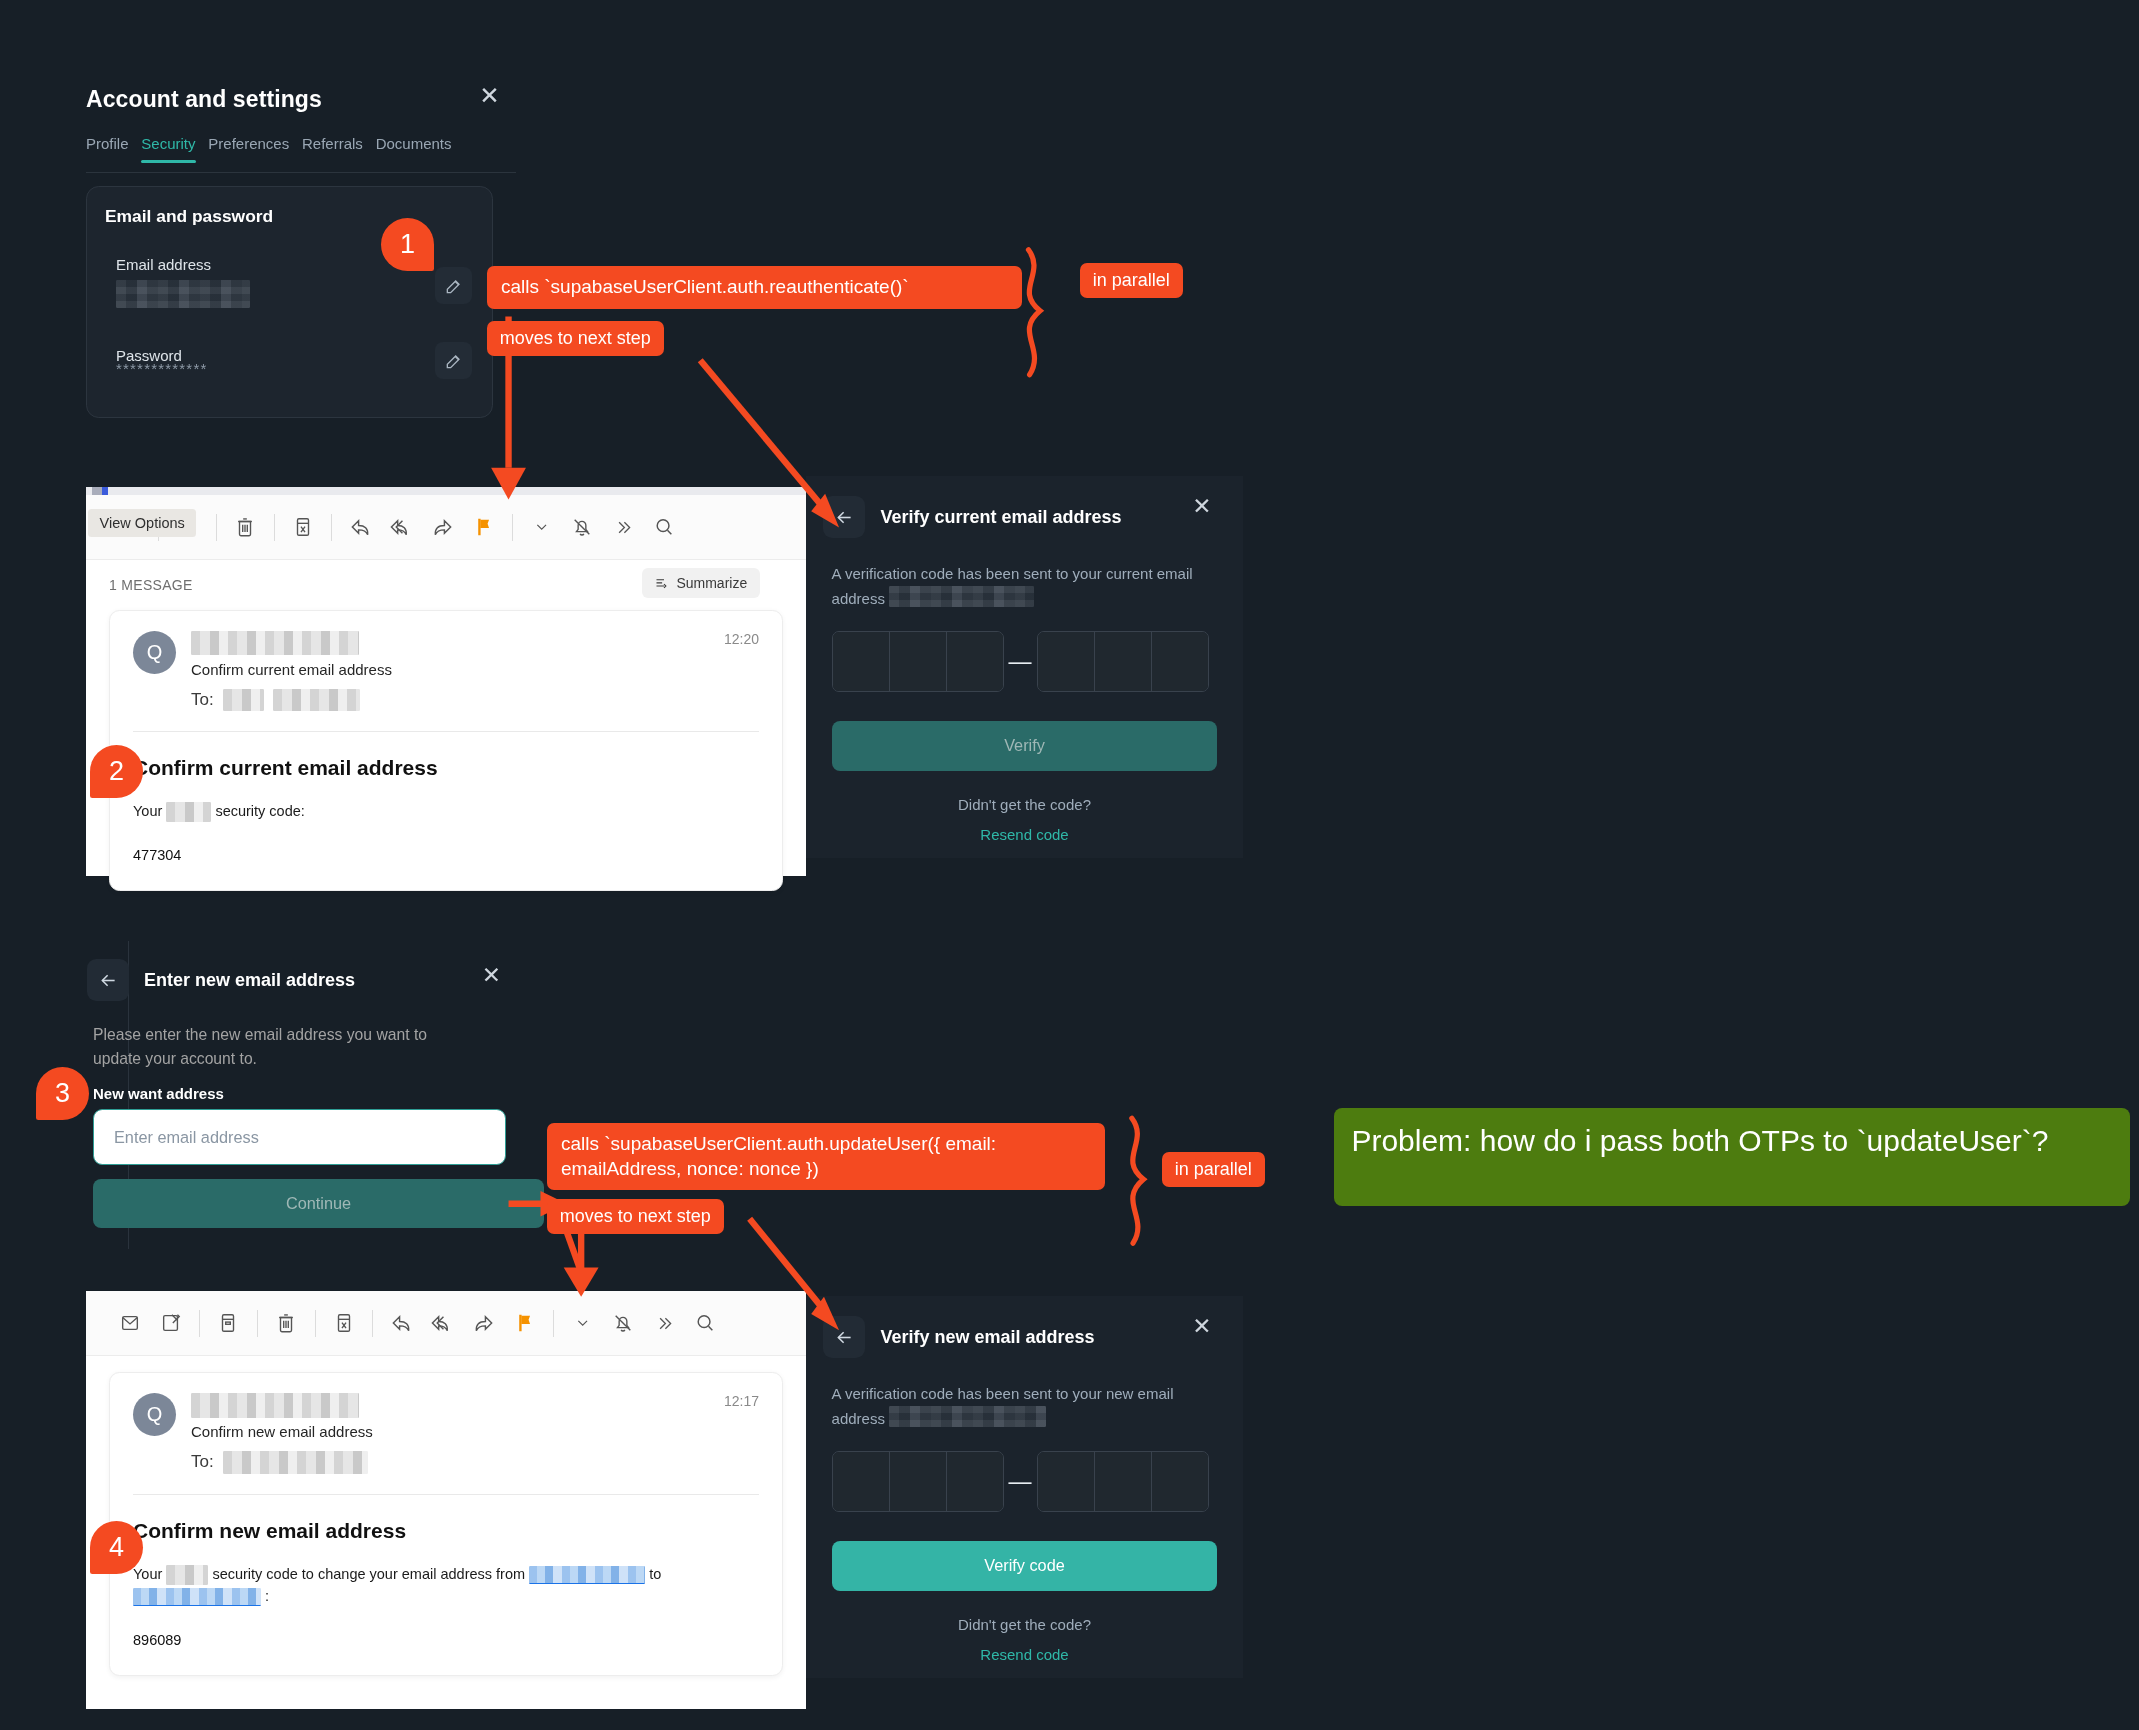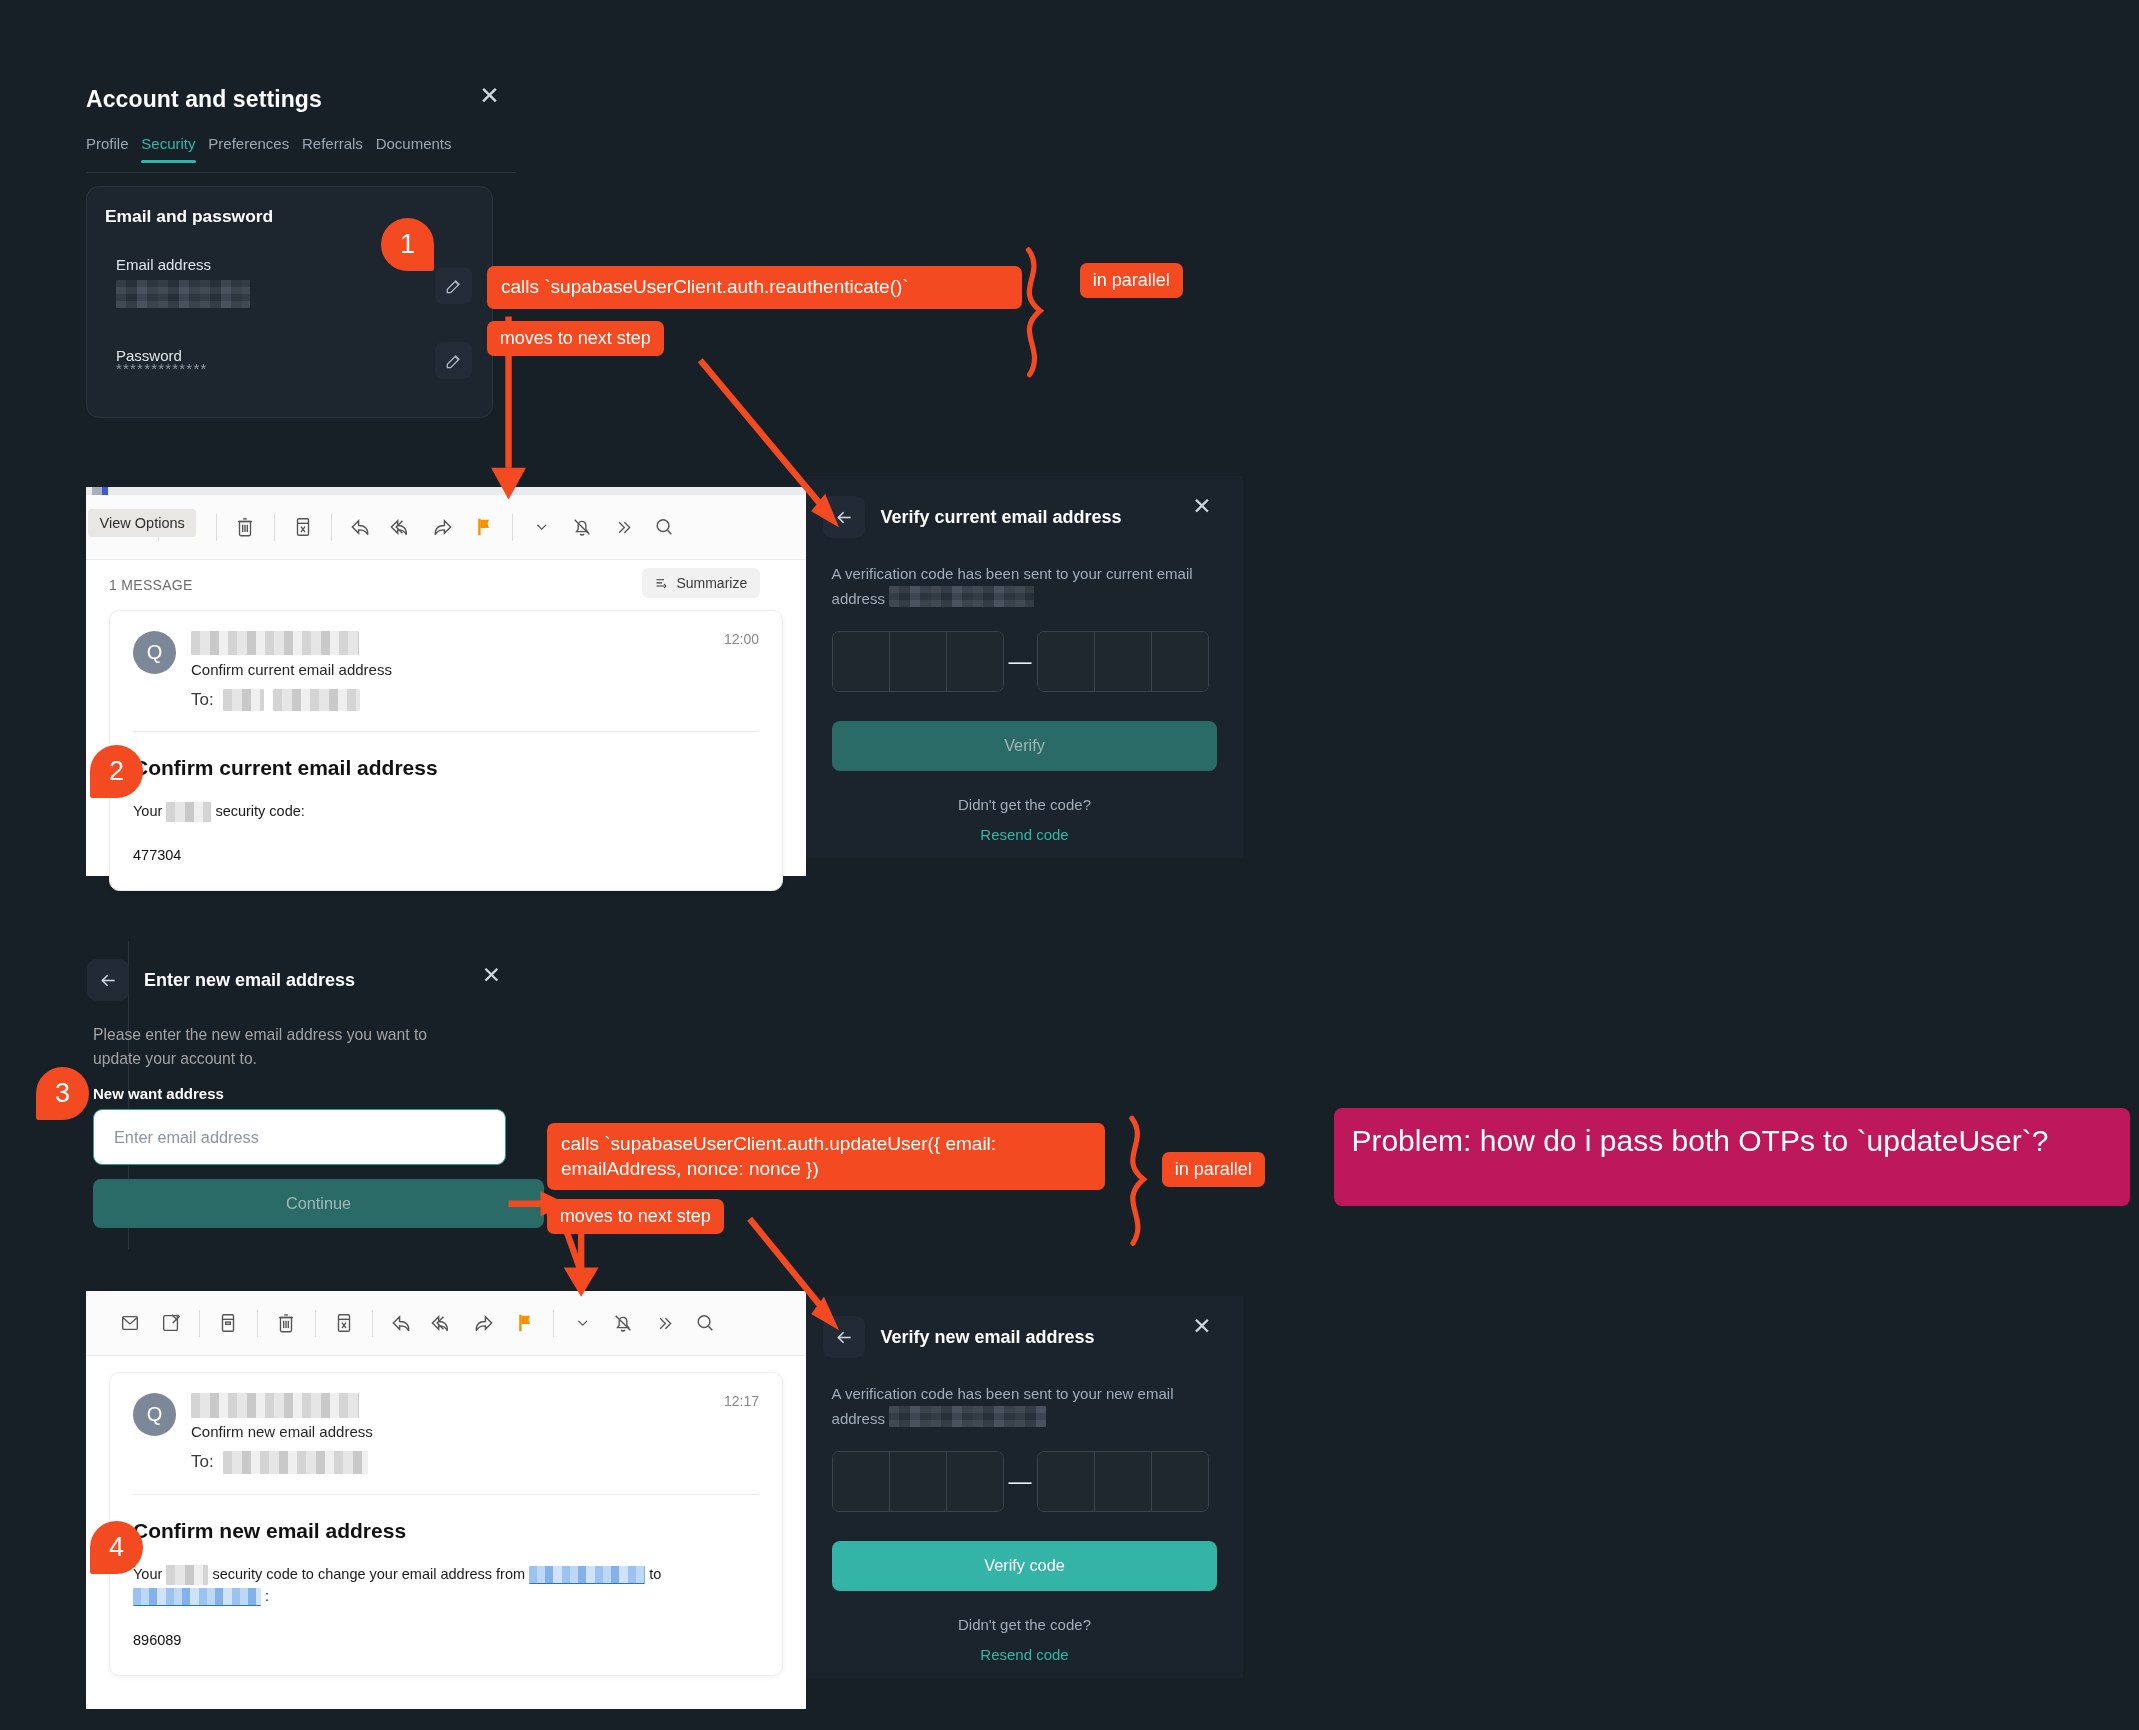--- a/index.html
+++ b/index.html
@@ -106,21 +106,21 @@
   #nep-field-label{left:93px;top:1085px;font-size:15px;font-weight:bold;color:#ffffff;}
   #new-email-input{left:93px;top:1109px;width:413px;height:56px;background:#ffffff;border:1.7px solid #2e9e95;border-radius:9.3px;box-sizing:border-box;display:flex;align-items:center;padding-left:20px;font-size:16.3px;color:#8a96a3;cursor:text;}
   #continue-btn{left:93px;top:1179px;width:451px;height:49px;background:#2a6b68;color:#9fb8b6;border-radius:8.1px;display:flex;align-items:center;justify-content:center;font-size:16.3px;cursor:pointer;}
 
   
   .ann-box{background:#f44a21;color:#fff;border-radius:7px;padding:9.3px 14px;font-size:19px;line-height:1.28;box-sizing:border-box;}
   .ann-small{background:#f44a21;color:#fff;border-radius:7px;padding:7px 12.8px;font-size:18px;}
   .badge{width:53px;height:53px;background:#f44a21;color:#fff;font-size:27px;display:flex;align-items:center;justify-content:center;}
   .badge.down-right{border-radius:50% 50% 2.3px 50%;}
   .badge.b-right{border-radius:50% 50% 50% 2.3px;}
-  #problem-banner{left:1334px;top:1108px;width:796px;height:98px;background:#be185d;border-radius:8.1px;color:#fff;font-size:30px;line-height:1.22;padding:15px 17.4px;box-sizing:border-box;font-weight:normal;}
+  #problem-banner{left:1334px;top:1108px;width:796px;height:98px;background:#4d7c0f;border-radius:8.1px;color:#fff;font-size:30px;line-height:1.22;padding:15px 17.4px;box-sizing:border-box;font-weight:normal;}
 
   svg.overlay{position:absolute;left:0;top:0;width:2140px;height:1730px;pointer-events:none;}
 </style>
 </head>
 <body>
 
 <div class="abs" id="settings-modal">
   <div class="abs" id="settings-title">Account and settings</div>
   <div class="abs" id="settings-close">✕</div>
 
@@ -245,21 +245,21 @@
     <div class="mail-count">1 MESSAGE</div>
     <div class="summarize">
       <svg width="15" height="15" viewBox="0 0 24 24" fill="none" stroke="#3a3a3a" stroke-width="1.7">
           <path d="M4 6h12M4 11h9M4 16h12"></path>
           <path d="M16 13l3 3-3 3"></path>
         </svg>
       <span>Summarize</span>
     </div>
   </div>
   <div class="msg-card">
-    <div class="msg-time">12:00</div>
+    <div class="msg-time">12:20</div>
     <div class="msg-head">
       <div class="avatar">Q</div>
       <div>
         <div class="redact-light msg-from"></div>
         <div class="msg-subject">Confirm current email address</div>
         <div class="msg-to-row">
           <span class="msg-to-label">To:</span>
           <span class="redact-light" style="display:inline-block;width:41px;height:22px;"></span>
           <span class="redact-light" style="display:inline-block;width:87px;height:22px;"></span>
         </div>

